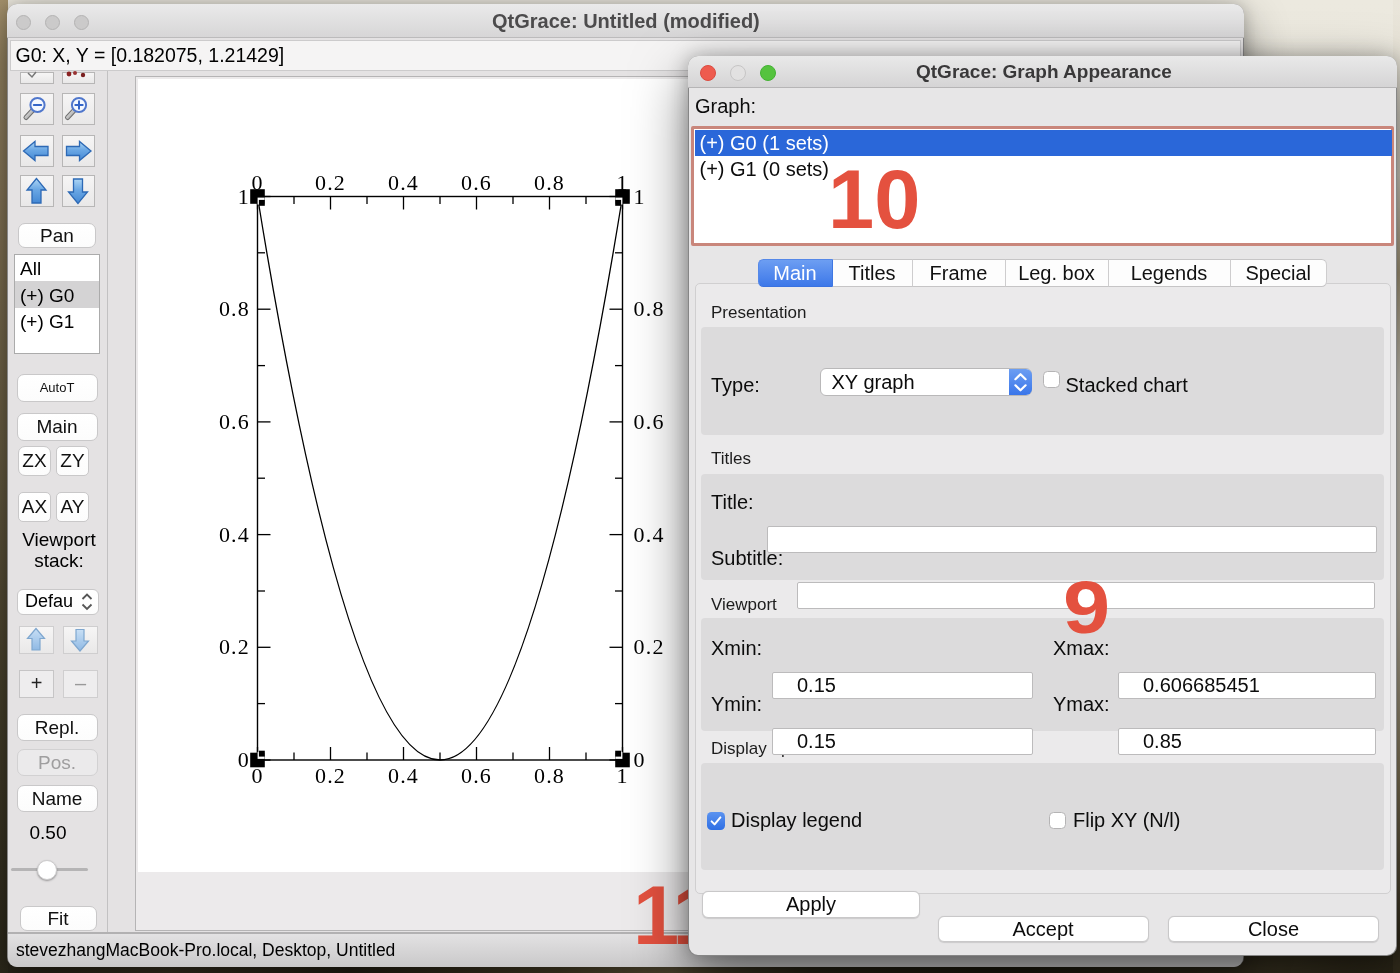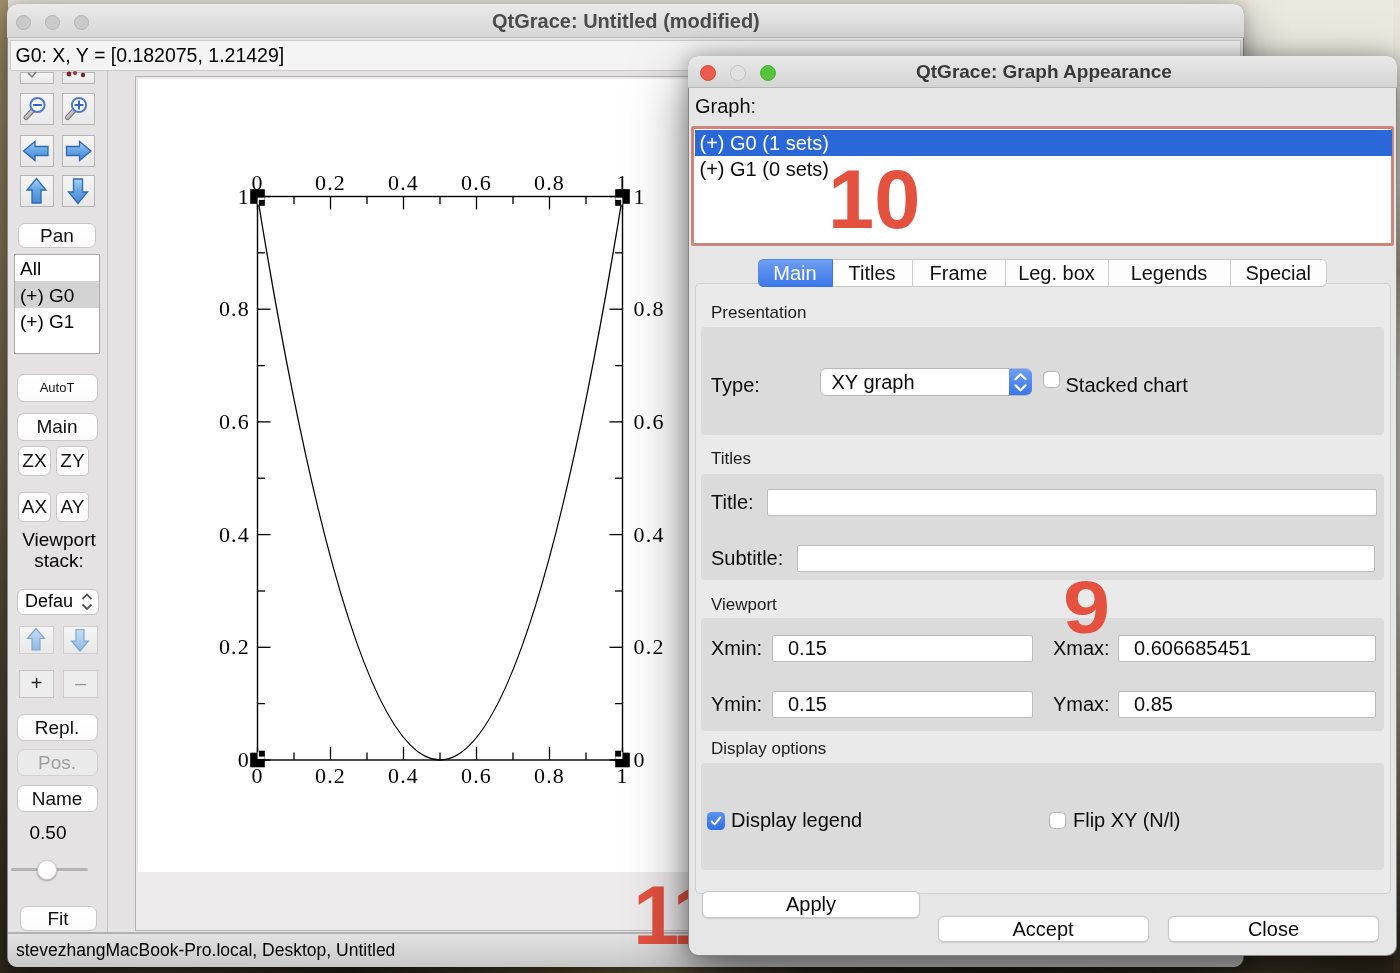--- a/index.html
+++ b/index.html
@@ -259,21 +259,21 @@
 <div class="lbl" style="left:916px;top:61px;width:250px;text-align:center;font-size:19px;font-weight:600;color:#393839;z-index:12;">QtGrace: Graph Appearance</div>
 
 <style>
  .dlbl{position:absolute;white-space:nowrap;color:#0c0c0c;font-size:20px;z-index:12;}
  .slbl{position:absolute;white-space:nowrap;color:#1c1c1c;font-size:17px;z-index:12;}
  .tab{position:absolute;box-sizing:border-box;height:27.5px;background:#fdfdfd;
    border-top:1px solid #c6c5c6;border-bottom:1px solid #c6c5c6;border-right:1px solid #cecdce;
    color:#111;font-size:20px;text-align:center;line-height:26px;z-index:13;}
  .grp{position:absolute;box-sizing:border-box;background:#dcdbdc;border-radius:4px;z-index:12;}
  .dfld{position:absolute;box-sizing:border-box;background:#fff;border:1px solid #bcbbbc;
-   border-radius:2px;font-size:20px;color:#0c0c0c;padding:0 0 0 15px;line-height:25px;z-index:13;}
+   border-radius:2px;font-size:20px;color:#0c0c0c;padding:0 0 0 24px;line-height:25px;z-index:13;margin-top:37px;}
  .dbtn{position:absolute;box-sizing:border-box;background:#fff;border:1px solid #c9c8c9;border-radius:6px;
    font-size:20px;color:#0c0c0c;text-align:center;line-height:24.5px;height:26.5px;z-index:12;
    box-shadow:0 .5px 1px rgba(0,0,0,.12);}
 </style>
 <div class="dlbl" style="left:695px;top:95px;">Graph:</div>
 
 <div class="ab" style="left:691px;top:125.5px;width:703px;height:120px;border:3px solid #c9867b;border-radius:2px;background:#fff;z-index:11;"></div>
 <div class="ab" style="left:695px;top:129.5px;width:697px;height:26.5px;background:#2a67d9;z-index:12;"></div>
 <div class="dlbl" style="left:699.5px;top:131.5px;color:#fff;">(+) G0 (1 sets)</div>
 <div class="dlbl" style="left:699.5px;top:158px;">(+) G1 (0 sets)</div>

